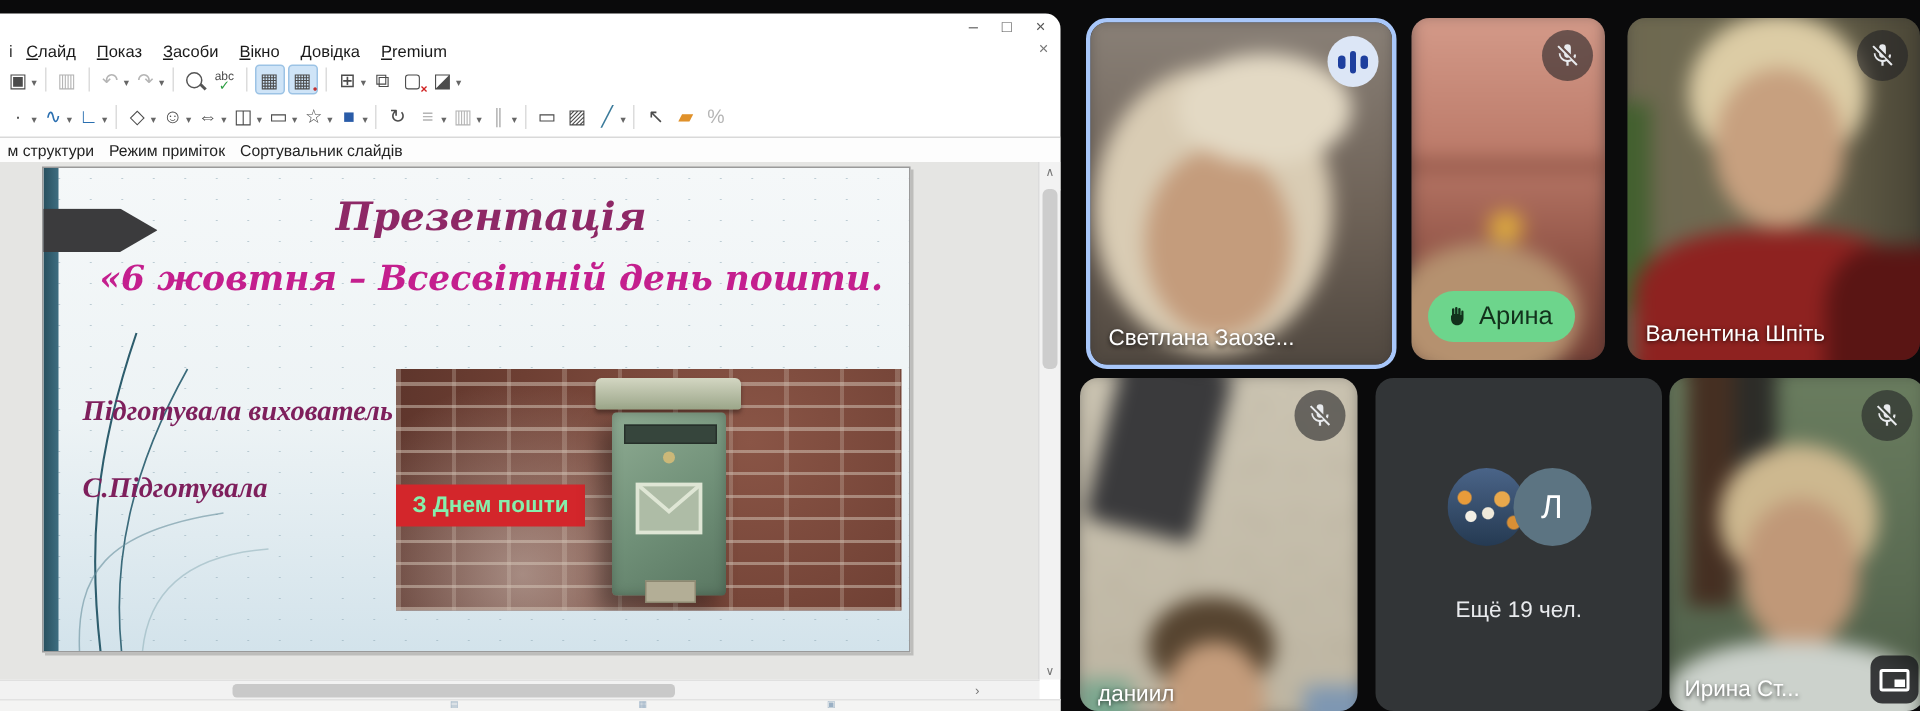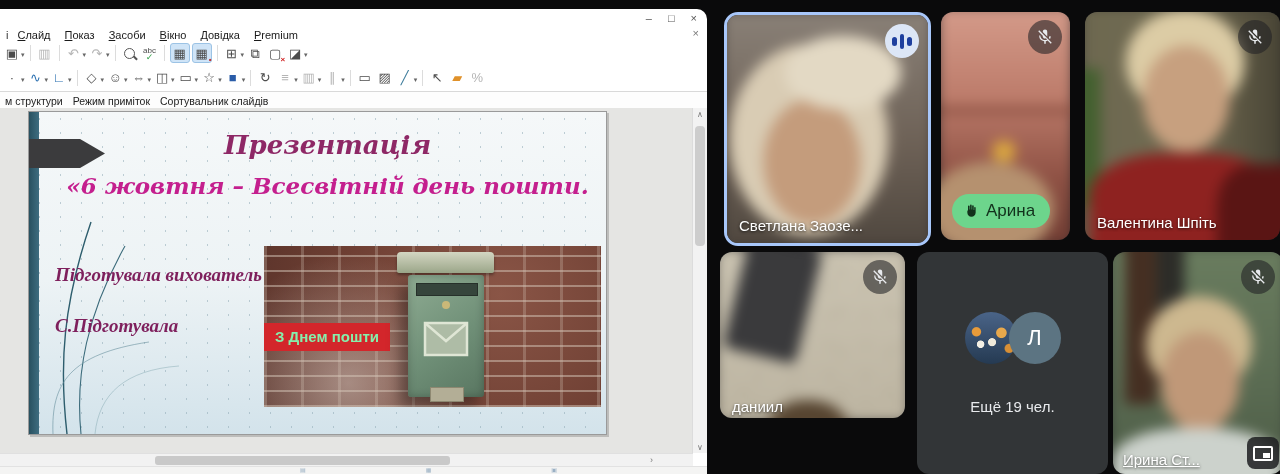--- a/index.html
+++ b/index.html
@@ -360,21 +360,21 @@
       <div style="left:130px;top:150px;width:80px;height:100px;background:#5a1514;border-radius:40% 0 0 0;"></div>
     </div>
     <div class="micoff">
       <svg width="18" height="18" viewBox="0 0 24 24">
         <path fill="#e8eaed" d="M15 11V5a3 3 0 0 0-6 0v.2l6 6zM4.3 3 3 4.3l6 6V11a3 3 0 0 0 4.2 2.8l1.6 1.6a6 6 0 0 1-2.8.7c-3.4 0-6.2-2.6-6.2-6H4.2a7.7 7.7 0 0 0 6.8 7.6V21h2v-3.3a7 7 0 0 0 2.5-.9L19.7 21 21 19.7 4.3 3zM17.7 11a5.7 5.7 0 0 1-.5 2.2l1.5 1.5a7.6 7.6 0 0 0 .9-3.7h-1.9z"></path>
       </svg>
     </div>
     <div class="tname">Валентина Шпіть</div>
   </div>
 
-  <div class="tile" style="left:720px;top:252px;width:185px;height:166px;">
+  <div class="tile" style="left:720px;top:252px;width:185px;height:222px;">
     <div class="persona" style="background:
            radial-gradient(circle at 20% 30%, rgba(160,150,128,.5) 2px, rgba(0,0,0,0) 3px),
            radial-gradient(circle at 60% 60%, rgba(150,140,118,.5) 2px, rgba(0,0,0,0) 3px),
            linear-gradient(180deg,#cbc4b2,#bdb5a2);background-size:34px 28px,46px 38px,100% 100%;">
       <div style="left:20px;top:-6px;width:70px;height:110px;background:#3a3a3c;border-radius:8%;
                   transform:rotate(14deg);"></div>
       <div style="left:4px;top:196px;width:34px;height:50px;background:#79a68e;border-radius:10%;"></div>
       <div style="left:146px;top:200px;width:40px;height:52px;background:#7e97b2;border-radius:10%;"></div>
       <div style="left:48px;top:144px;width:80px;height:62px;background:#564430;"></div>
       <div style="left:58px;top:172px;width:64px;height:76px;background:#c49c7b;"></div>
@@ -402,21 +402,21 @@
       <div style="left:46px;top:-10px;width:26px;height:140px;background:#2c2c28;border-radius:0;"></div>
       <div style="left:36px;top:48px;width:100px;height:92px;background:#cdb88f;"></div>
       <div style="left:50px;top:82px;width:74px;height:94px;background:#c09878;"></div>
       <div style="left:4px;top:172px;width:160px;height:70px;background:#ccd2cc;border-radius:45% 45% 0 0;"></div>
     </div>
     <div class="micoff">
       <svg width="18" height="18" viewBox="0 0 24 24">
         <path fill="#e8eaed" d="M15 11V5a3 3 0 0 0-6 0v.2l6 6zM4.3 3 3 4.3l6 6V11a3 3 0 0 0 4.2 2.8l1.6 1.6a6 6 0 0 1-2.8.7c-3.4 0-6.2-2.6-6.2-6H4.2a7.7 7.7 0 0 0 6.8 7.6V21h2v-3.3a7 7 0 0 0 2.5-.9L19.7 21 21 19.7 4.3 3zM17.7 11a5.7 5.7 0 0 1-.5 2.2l1.5 1.5a7.6 7.6 0 0 0 .9-3.7h-1.9z"></path>
       </svg>
     </div>
-    <div class="tname" style="bottom:6px;left:10px;text-decoration:underline;">Ирина Ст...</div>
+    <div class="tname" style="bottom:6px;left:10px;">Ирина Ст...</div>
     <div class="pip">
       <span class="fr">
           <i></i>
         </span>
     </div>
   </div>
 
 </div>
 
 </body></html>

